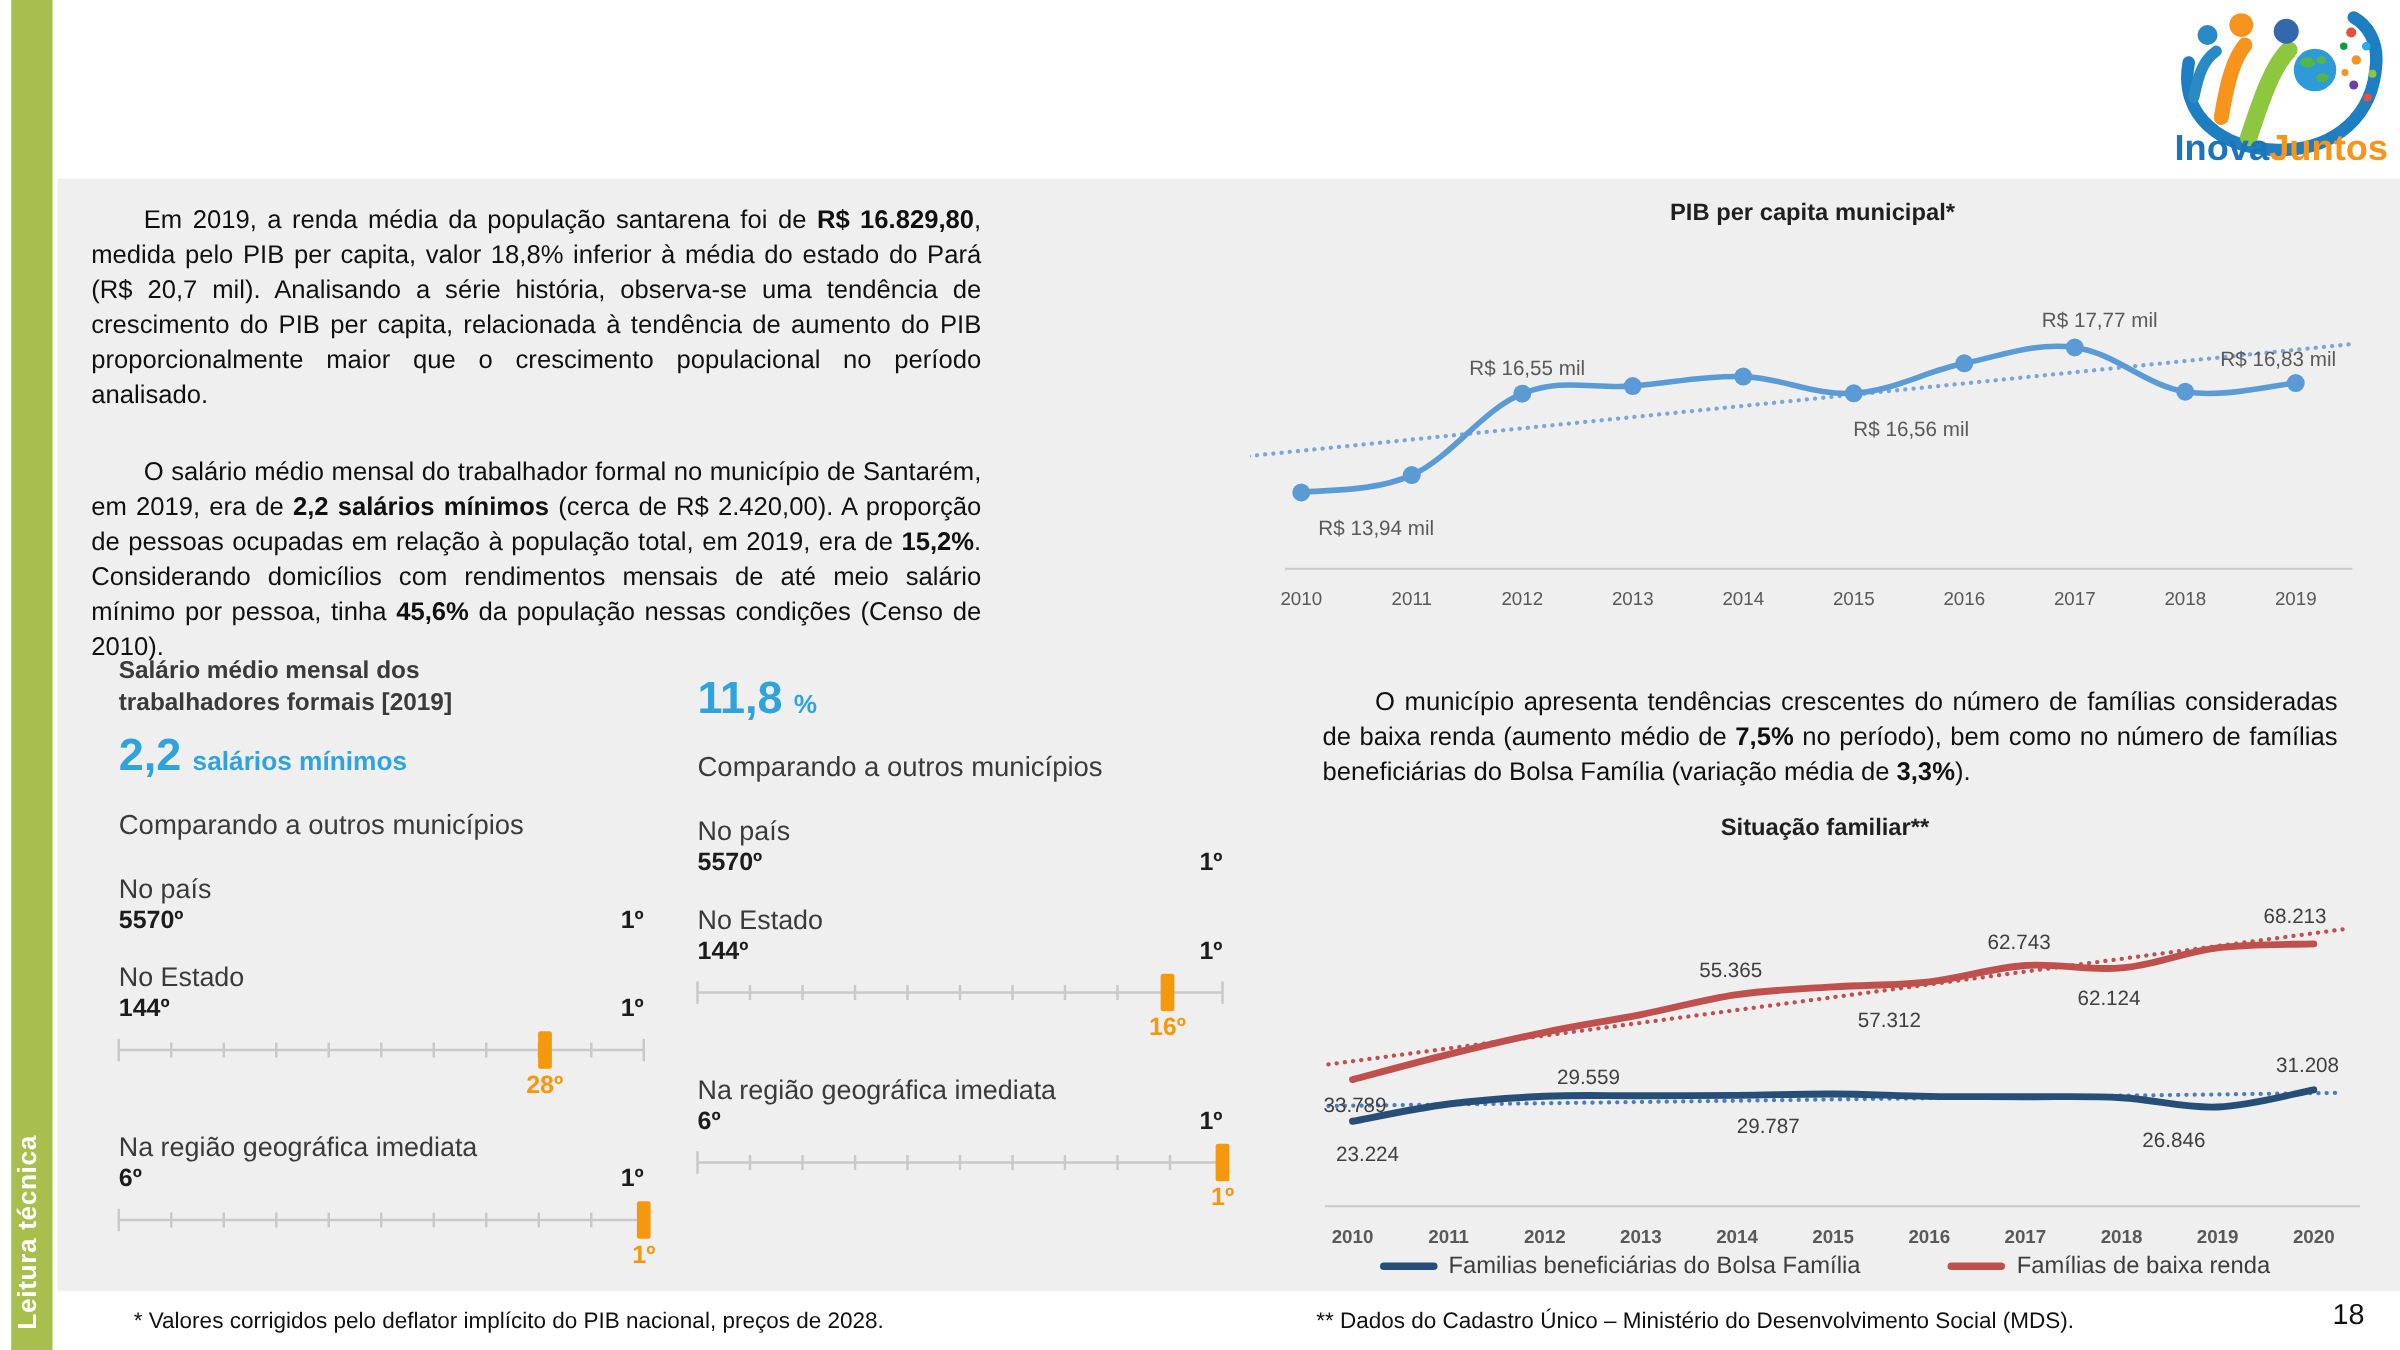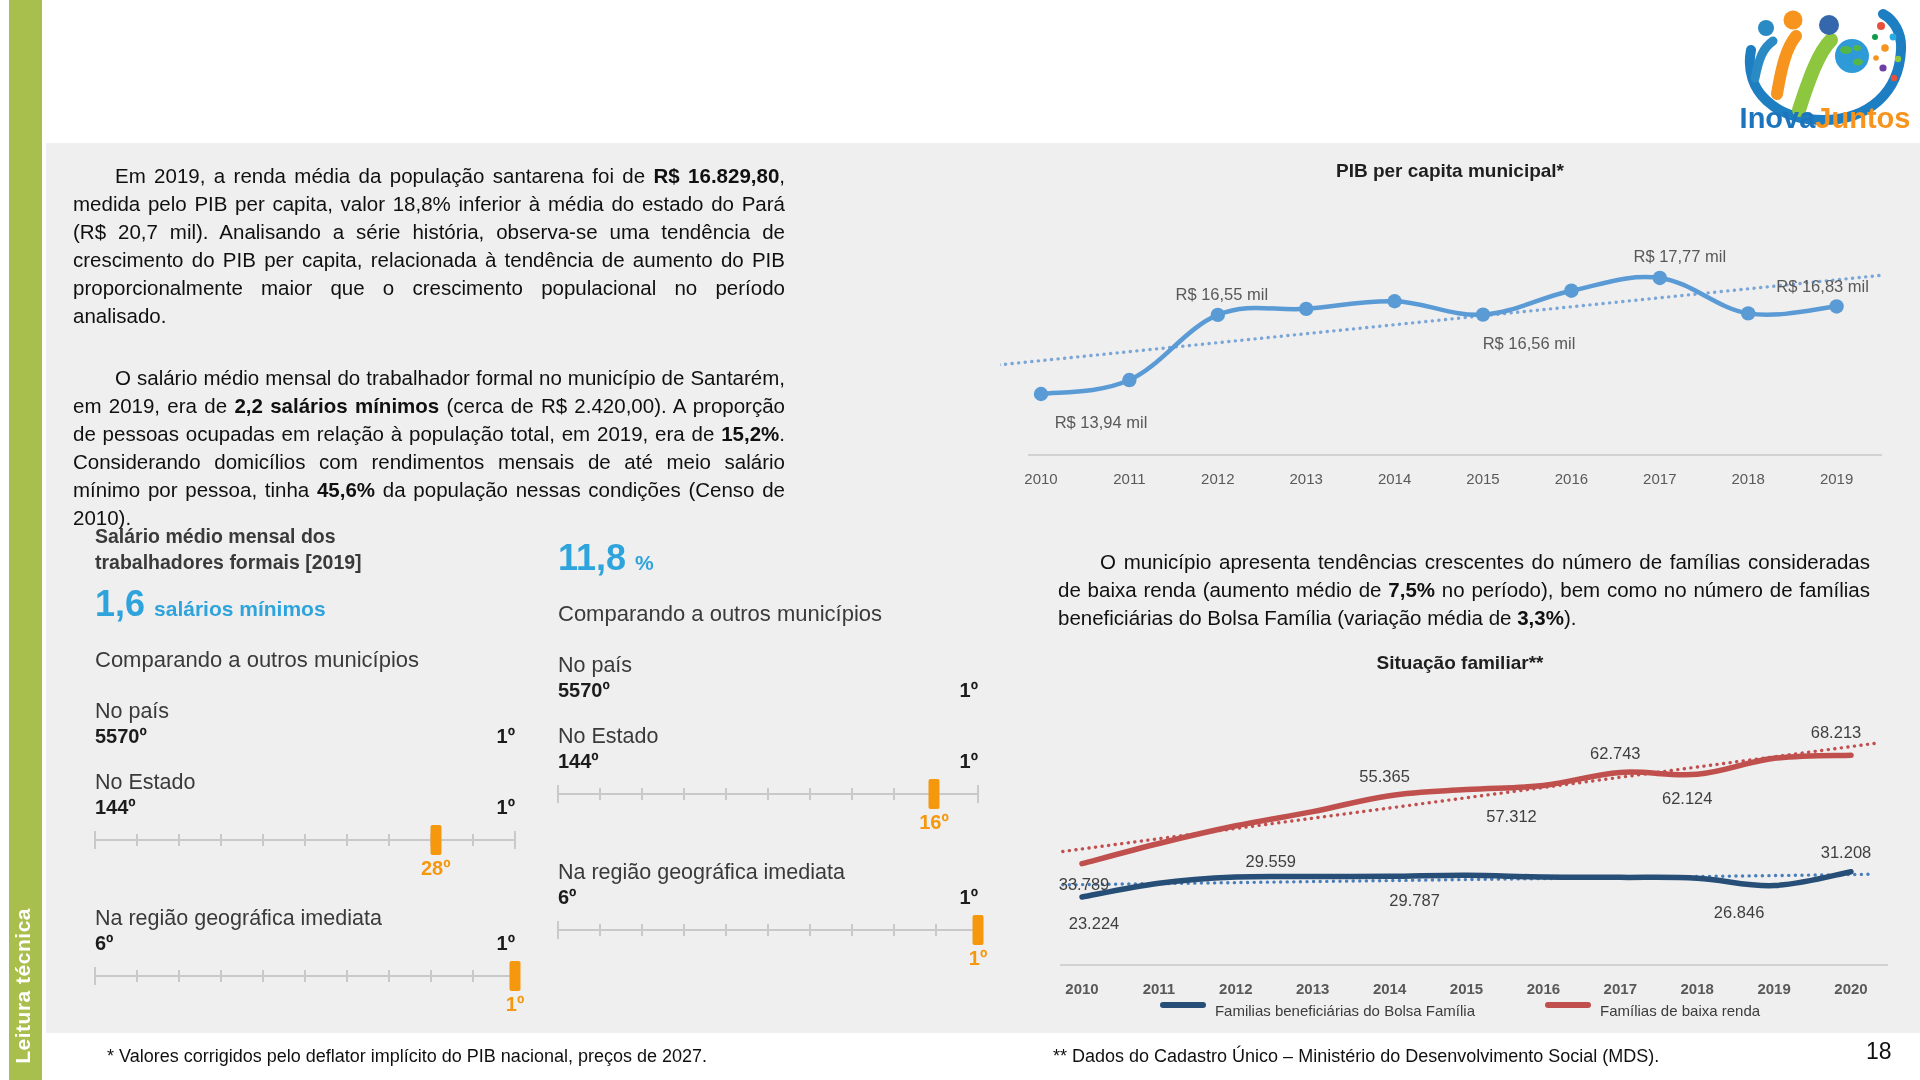--- a/index.html
+++ b/index.html
@@ -12,21 +12,21 @@
     position:absolute;left:11px;bottom:16px;width:30px;
     writing-mode:vertical-rl;transform:rotate(180deg);
     font-size:21px;font-weight:bold;color:#ffffff;white-space:nowrap;letter-spacing:.5px;
   }
   .panel{position:absolute;left:46px;top:143px;width:1874px;height:890px;background:#efefef;}
   .para{position:absolute;text-align:justify;font-size:20.5px;line-height:28px;color:#101010;}
   .para p{margin:0 0 34px 0;text-indent:42px;}
   .chart-title{position:absolute;font-weight:bold;font-size:19px;color:#1f1f1f;text-align:center;}
   svg.chart{position:absolute;}
   .legend-row{position:absolute;display:flex;justify-content:center;gap:70px;}
-  .legend-item{display:flex;align-items:flex-start;gap:9px;font-size:15px;color:#3c3c3c;}
+  .legend-item{display:flex;align-items:center;gap:9px;font-size:19px;color:#3c3c3c;}
   .legend-swatch{width:46px;height:6px;border-radius:3px;}
   .widget{position:absolute;width:436px;}
   .widget-title{font-size:19.5px;font-weight:bold;color:#3a3a3a;line-height:1.32;margin-bottom:8px;}
   .widget-value{color:#2fa3dc;font-weight:bold;margin-bottom:22px;}
   .widget-value .num{font-size:36px;}
   .widget-value .unit{font-size:21px;margin-left:9px;}
   .widget-compare{font-size:22px;color:#3a3a3a;margin-bottom:26px;}
   .slider-group{margin-bottom:22px;}
   .slider-label{font-size:21.5px;color:#3a3a3a;}
   .slider-minmax{display:flex;justify-content:space-between;font-size:20px;font-weight:bold;color:#1c1c1c;margin-top:1px;width:420px;}
@@ -151,21 +151,21 @@
     </div>
     <div class="legend-item">
       <span class="legend-swatch" style="background: rgb(192, 80, 77);"></span>
       <span>Famílias de baixa renda</span>
     </div>
   </div>
 
 <div class="widget" style="left:95px;top:524px;">
   <div class="widget-title">Salário médio mensal dos<br>trabalhadores formais [2019]</div>
   <div class="widget-value">
-    <span class="num">1,6</span><span class="unit">salários mínimos</span>
+    <span class="num">2,2</span><span class="unit">salários mínimos</span>
   </div>
   <div class="widget-compare">Comparando a outros municípios</div>
   <div class="sliders">
       <div class="slider-group">
         <div class="slider-label">No país</div>
         <div class="slider-minmax">
           <span>5570º</span>
           <span>1º</span>
         </div>
       </div>
@@ -273,15 +273,15 @@
           <div class="tick" style="left: 80%;"></div>
           <div class="tick" style="left: 90%;"></div>
           <div class="tick end" style="left: 100%;"></div>
           <div class="marker" style="left: 100%;"></div>
           <div class="marker-label" style="left: 100%;">1º</div>
         </div>
       </div>
     </div>
 </div>
 
-<div class="footnote" style="left:107px;top:1046px;">* Valores corrigidos pelo deflator implícito do PIB nacional, preços de 2027.</div>
+<div class="footnote" style="left:107px;top:1046px;">* Valores corrigidos pelo deflator implícito do PIB nacional, preços de 2028.</div>
 <div class="footnote" style="left:1053px;top:1046px;">** Dados do Cadastro Único – Ministério do Desenvolvimento Social (MDS).</div>
 <div class="page-number">18</div>
 
 </body></html>

